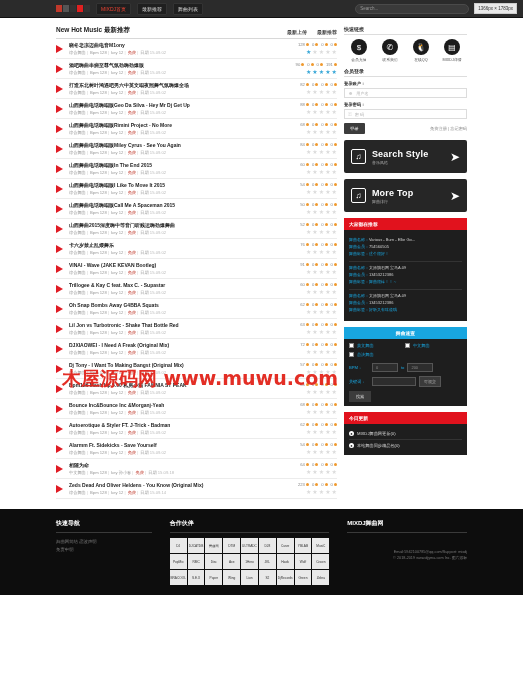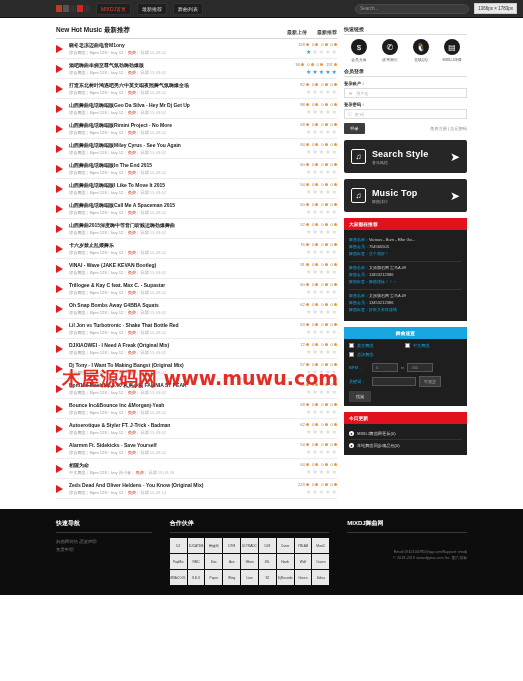--- a/index.html
+++ b/index.html
@@ -1186,21 +1186,21 @@
         <div>
           <div class="promo-t">Search Style</div>
           <div class="promo-s">音乐风格</div>
         </div>
         <div class="promo-arrow">➤</div>
       </div>
 
       <div class="promo">
         <div class="promo-ic">♫</div>
         <div>
-          <div class="promo-t">Music Top</div>
+          <div class="promo-t">More Top</div>
           <div class="promo-s">舞曲排行</div>
         </div>
         <div class="promo-arrow">➤</div>
       </div>
 
       <div class="panel">
         <div class="blk-head-red">大家都在推荐</div>
         <div class="blk-body-dark" id="rec-list">
             <div class="rec-item">
               <div class="rec-line"><span class="rec-k">舞曲名称：</span><span>Various - Burn - Ellie Go...</span></div>

